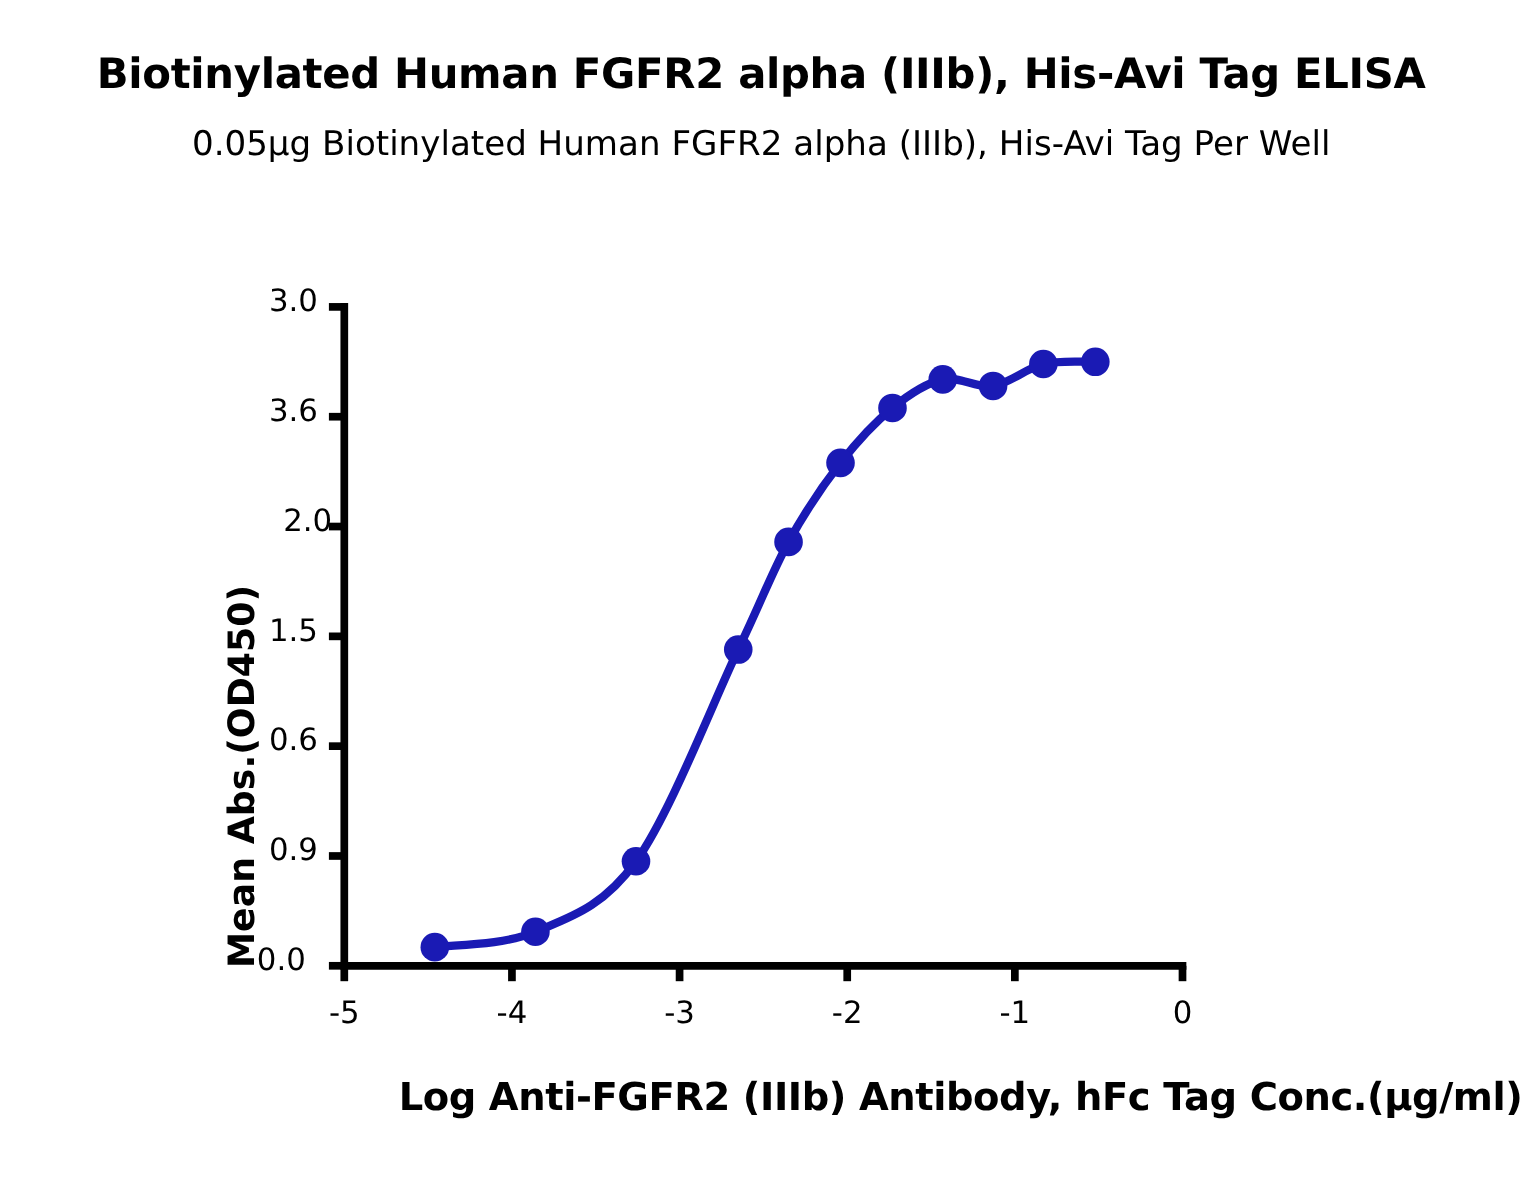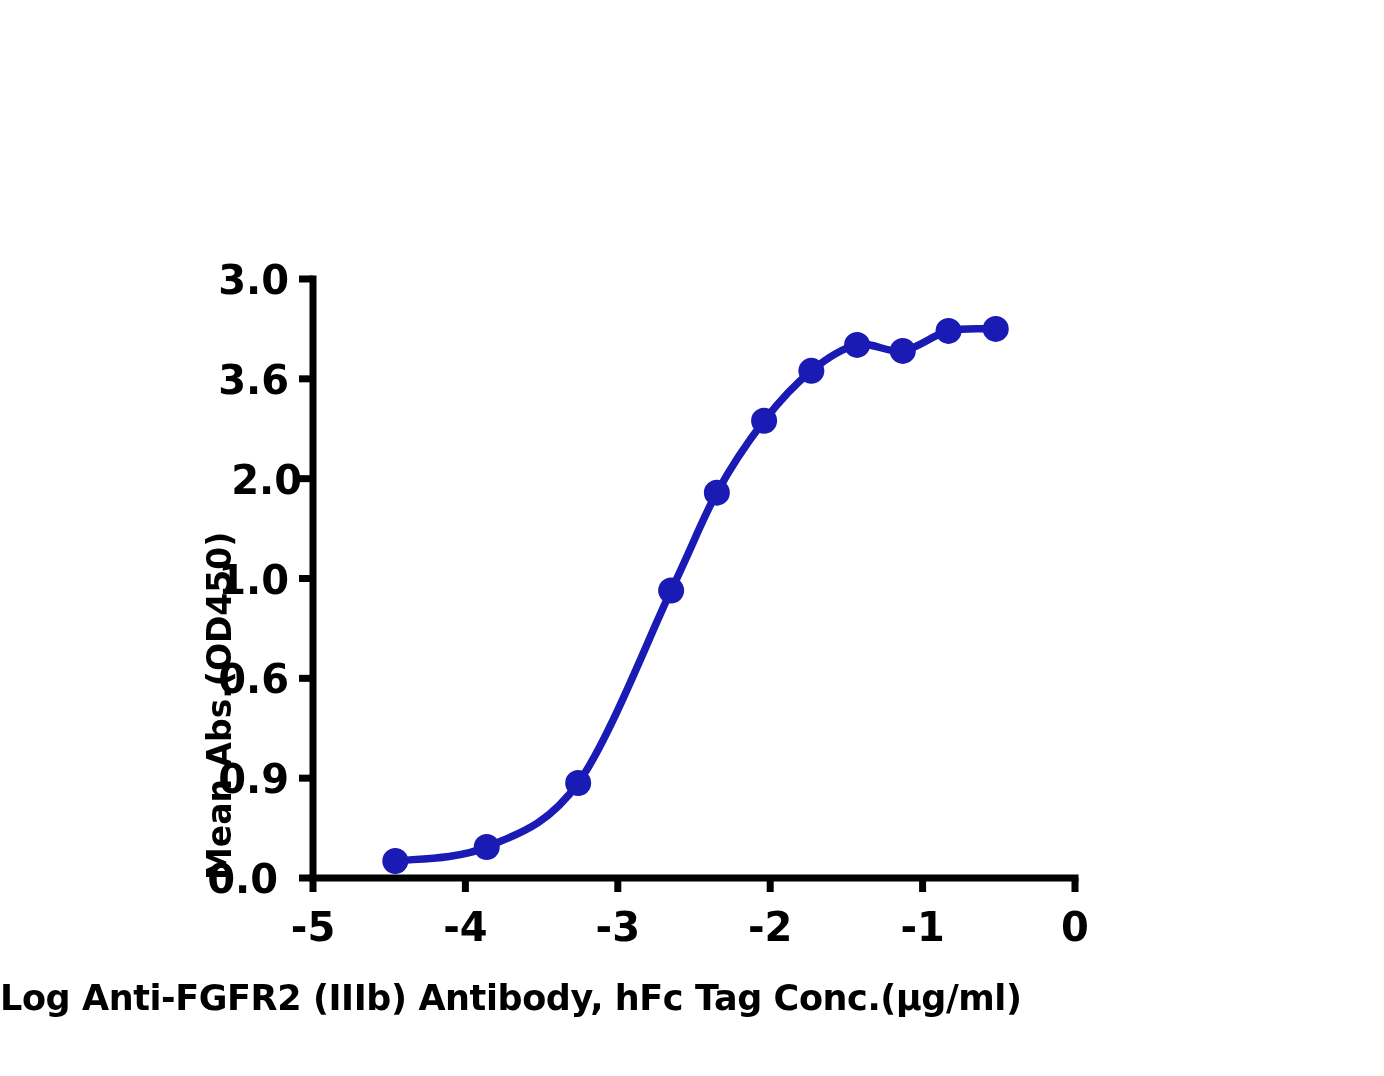--- a/index.html
+++ b/index.html
@@ -54,30 +54,30 @@
     font-size: 33px;
     font-weight: 700;
     text-align: left;
     white-space: nowrap;
   }
   .xlabel {
     position: absolute;
     left: 0;
     top: 978px;
     width: 1384px;
-    text-align: left;
+    text-align: right;
     font-size: 35px;
     font-weight: 700;
     letter-spacing: -0.4px;
     white-space: nowrap;
   }
   .tick-label {
     position: absolute;
-    font-weight: 700;
-    font-size: 40px;
+    font-weight: 400;
+    font-size: 28px;
     white-space: nowrap;
   }
   .ytick-label {
     text-align: right;
     width: 110px;
   }
   .xtick-label {
     text-align: center;
     width: 70px;
   }
@@ -86,29 +86,31 @@
     left: 0;
     top: 0;
     overflow: visible;
   }
 </style>
 </head>
 <body>
 
 <div id="figure">
 
+  <div class="title">Biotinylated Human FGFR2 alpha (IIIb), His-Avi Tag ELISA</div>
+  <div class="subtitle">0.05µg Biotinylated Human FGFR2 alpha (IIIb), His-Avi Tag Per Well</div>
 
   <div class="ylabel">Mean Abs.(OD450)</div>
   <div class="xlabel">Log Anti-FGFR2 (IIIb) Antibody, hFc Tag Conc.(µg/ml)</div>
 
   <div id="ytick-labels">
       <div class="tick-label ytick-label" style="left: 168px; top: 856px;">0.0</div>
       <div class="tick-label ytick-label" style="left: 179px; top: 756.167px;">0.9</div>
       <div class="tick-label ytick-label" style="left: 179px; top: 656.333px;">0.6</div>
-      <div class="tick-label ytick-label" style="left: 179px; top: 556.5px;">1.0</div>
+      <div class="tick-label ytick-label" style="left: 179px; top: 556.5px;">1.5</div>
       <div class="tick-label ytick-label" style="left: 192px; top: 456.667px;">2.0</div>
       <div class="tick-label ytick-label" style="left: 179px; top: 356.833px;">3.6</div>
       <div class="tick-label ytick-label" style="left: 179px; top: 257px;">3.0</div>
     </div>
   <div id="xtick-labels">
       <div class="tick-label xtick-label" style="left: 278px; top: 904px;">-5</div>
       <div class="tick-label xtick-label" style="left: 430.4px; top: 904px;">-4</div>
       <div class="tick-label xtick-label" style="left: 582.8px; top: 904px;">-3</div>
       <div class="tick-label xtick-label" style="left: 735.2px; top: 904px;">-2</div>
       <div class="tick-label xtick-label" style="left: 887.6px; top: 904px;">-1</div>

